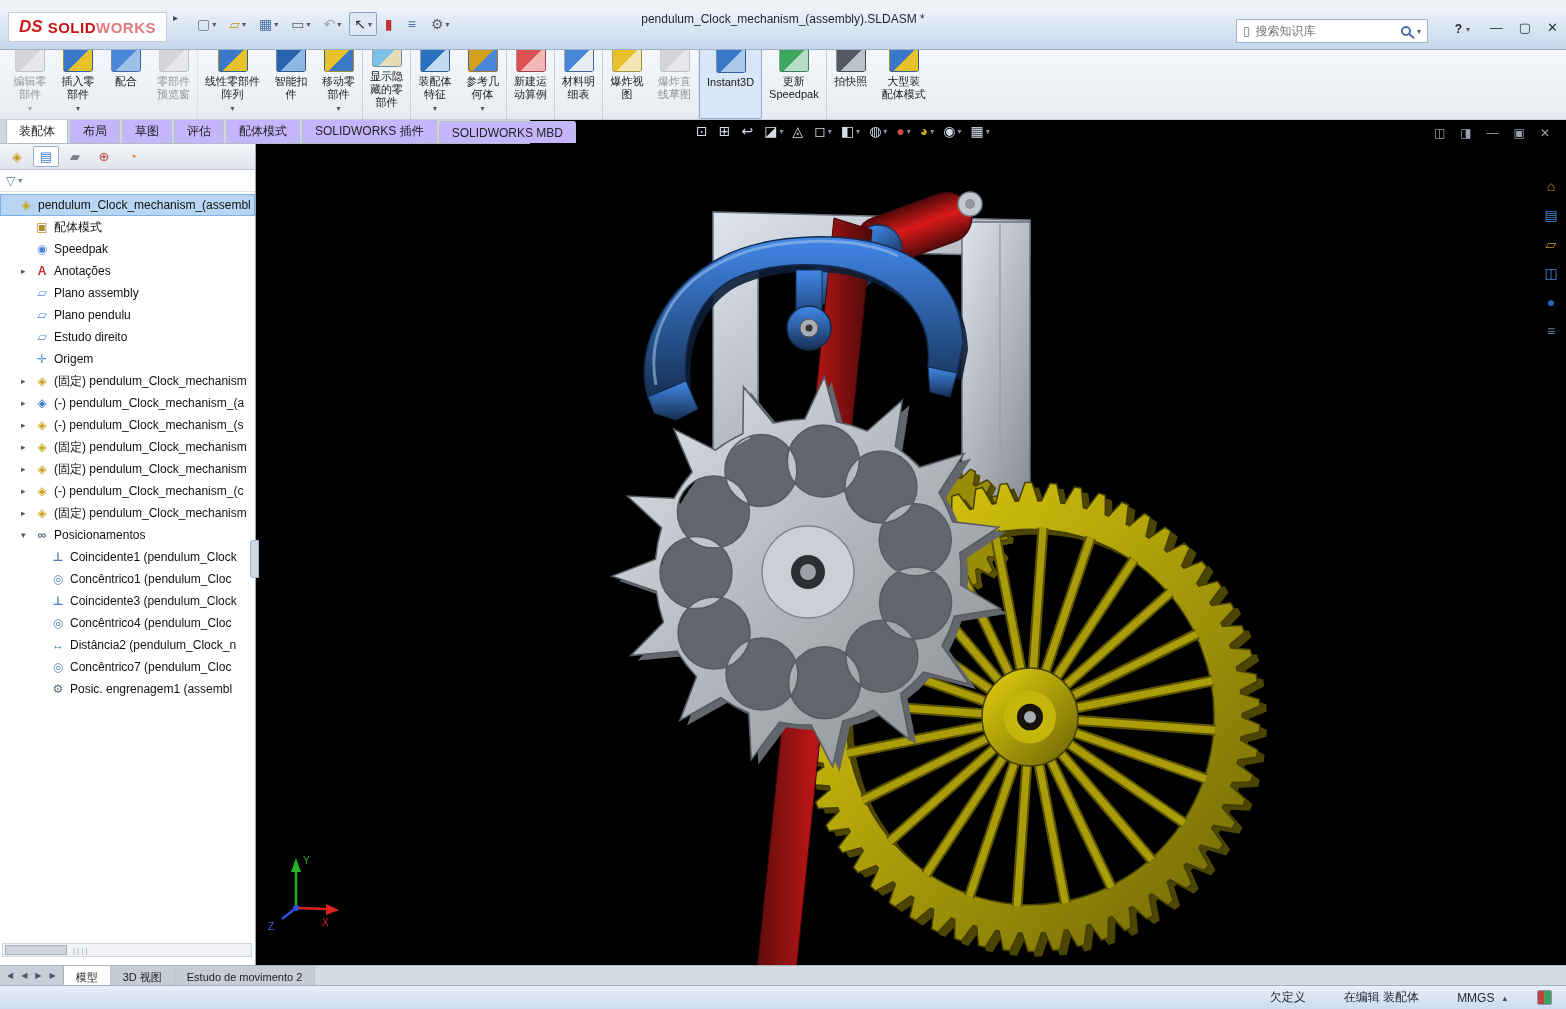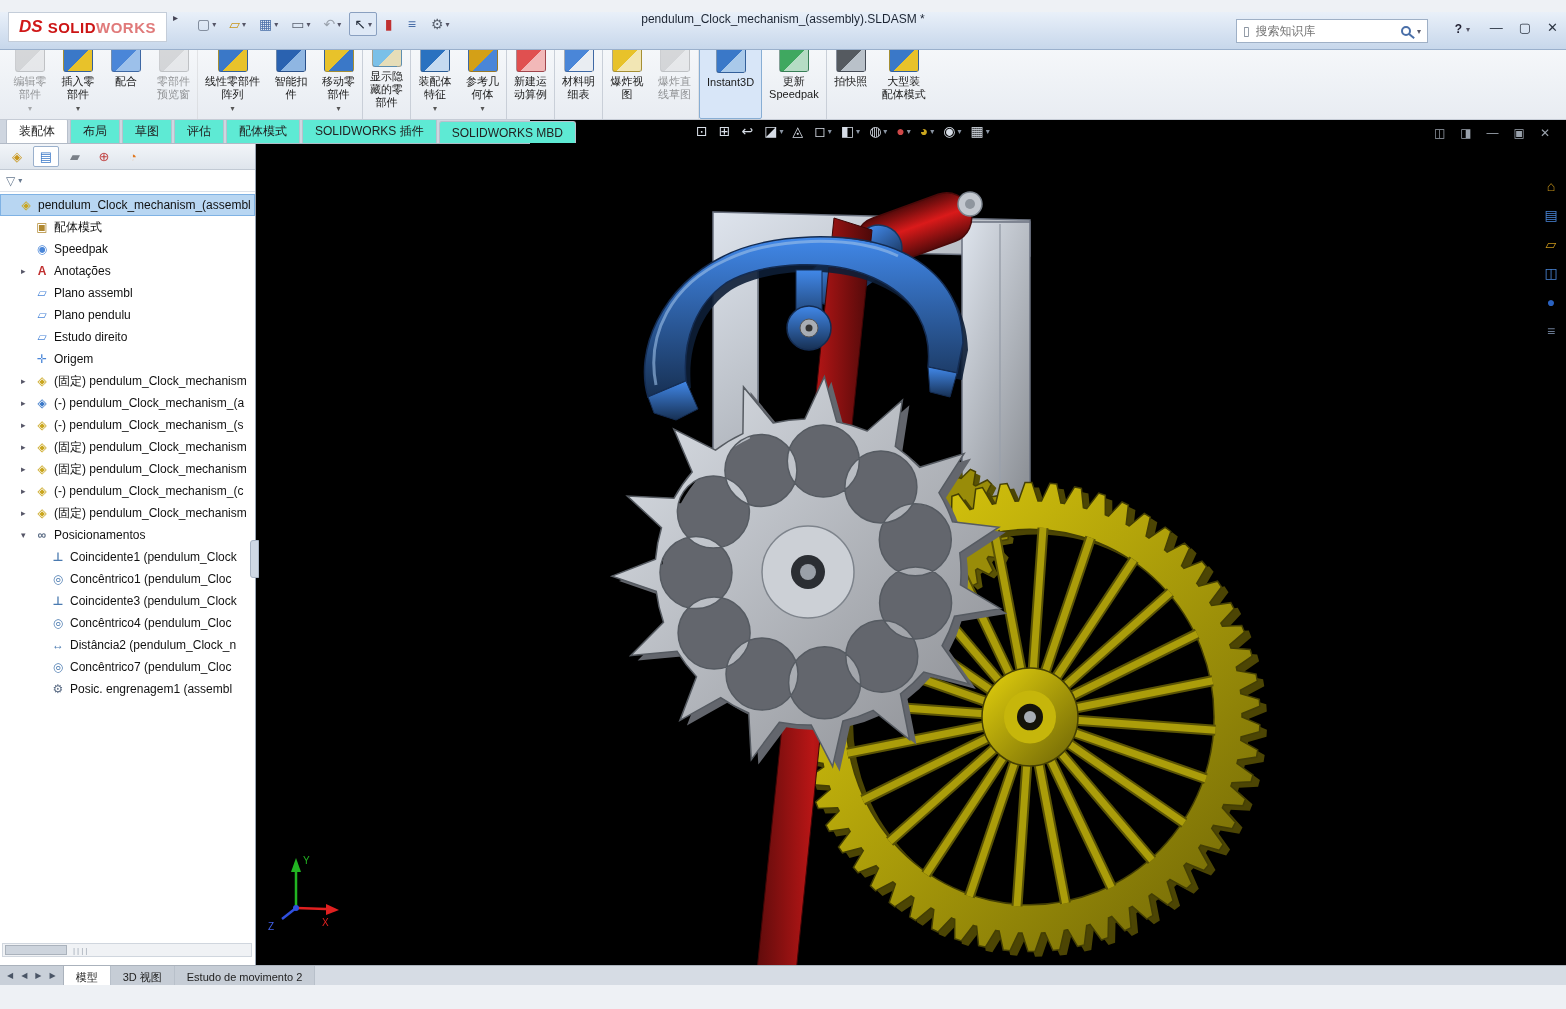--- a/index.html
+++ b/index.html
@@ -47,21 +47,21 @@
   .rbtn .rlabel { white-space:pre-line; }
   .rbtn .dd { font-size:8px; color:#555; margin-top:1px; min-height:8px; }
   .rbtn.disabled { opacity:.45; filter:grayscale(.8); }
   .rbtn.active { background:#d8e6f8; border:1px solid #88aed4; border-radius:2px; }
   .rbtn.sep { border-right:1px solid #c9cfd8; }
   .rbtn.active.sep { border-right:1px solid #88aed4; }
 
   
   .tabstrip { position:absolute; left:0; top:120px; width:530px; height:24px; background:#cfd6e0;
     border-bottom:1px solid #b2bac6; display:flex; align-items:flex-end; padding-left:6px; z-index:10; }
-  .tab { padding:4px 12px 3px; font-size:12px; color:#222; background:#5eead4;
+  .tab { padding:4px 12px 3px; font-size:12px; color:#222; background:#c4b5fd;
     border:1px solid #b8c0cc; border-bottom:none; margin-right:2px; border-radius:3px 3px 0 0; white-space:nowrap; }
   .tab.active { background:#fff; }
 
   
   .viewport { position:absolute; left:256px; top:120px; width:1310px; height:845px; background:#000; overflow:hidden; z-index:1; }
   .viewport svg { position:absolute; left:0; top:0; }
   .headsup { position:absolute; left:440px; top:3px; display:flex; align-items:center; gap:9px; z-index:4; }
   .hicon { display:flex; align-items:center; gap:2px; }
   .hicon .g { font-size:14px; line-height:16px; }
   .hicon .dd { font-size:8px; color:#8a94a2; }
@@ -570,21 +570,21 @@
 
         <div class="trow" style="--ind: 1;">
           <span class="exp">▸</span>
           <span class="ticon" style="color: rgb(192, 48, 48);">A</span>
           <span class="tlabel">Anotações</span>
         </div>
 
         <div class="trow" style="--ind: 1;">
           <span class="exp"></span>
           <span class="ticon" style="color: rgb(74, 134, 216);">▱</span>
-          <span class="tlabel">Plano assembl</span>
+          <span class="tlabel">Plano assembly</span>
         </div>
 
         <div class="trow" style="--ind: 1;">
           <span class="exp"></span>
           <span class="ticon" style="color: rgb(74, 134, 216);">▱</span>
           <span class="tlabel">Plano pendulu</span>
         </div>
 
         <div class="trow" style="--ind: 1;">
           <span class="exp"></span>
@@ -709,14 +709,26 @@
     <div class="mtabs">
 
         <div class="mtab active">模型</div>
 
         <div class="mtab">3D 视图</div>
 
         <div class="mtab">Estudo de movimento 2</div>
       </div>
   </div>
 
+  <div class="statusbar">
+    <div class="scluster">
+
+        <span>欠定义</span>
+
+        <span>在编辑 装配体</span>
+
+        <span>MMGS</span>
+      </div>
+    <span class="unit-dd" style="margin-left:8px;">▴</span>
+    <span class="sicon" style="margin-left: 30px; --c1: #c04040; --c2: #3f9f5f;"></span>
+  </div>
 
 </div>
 
 </body></html>

